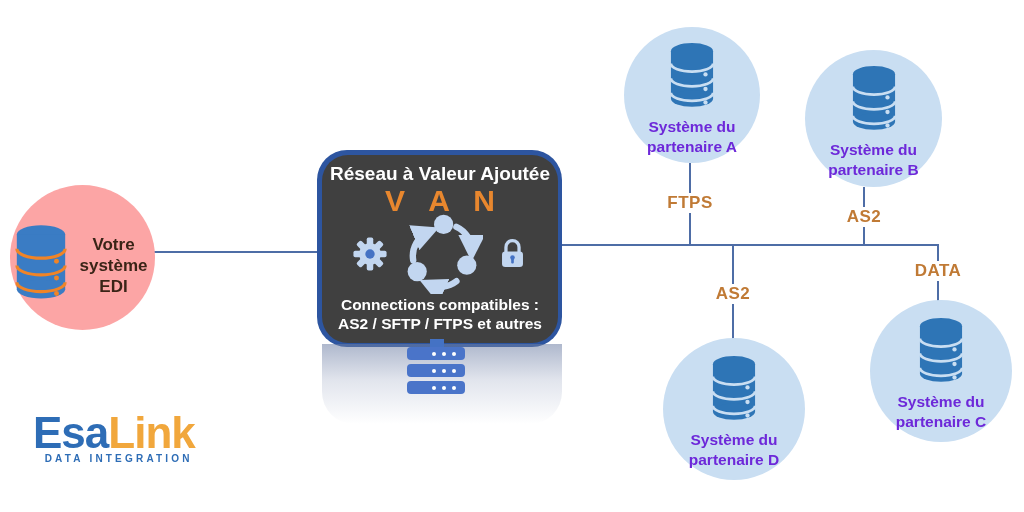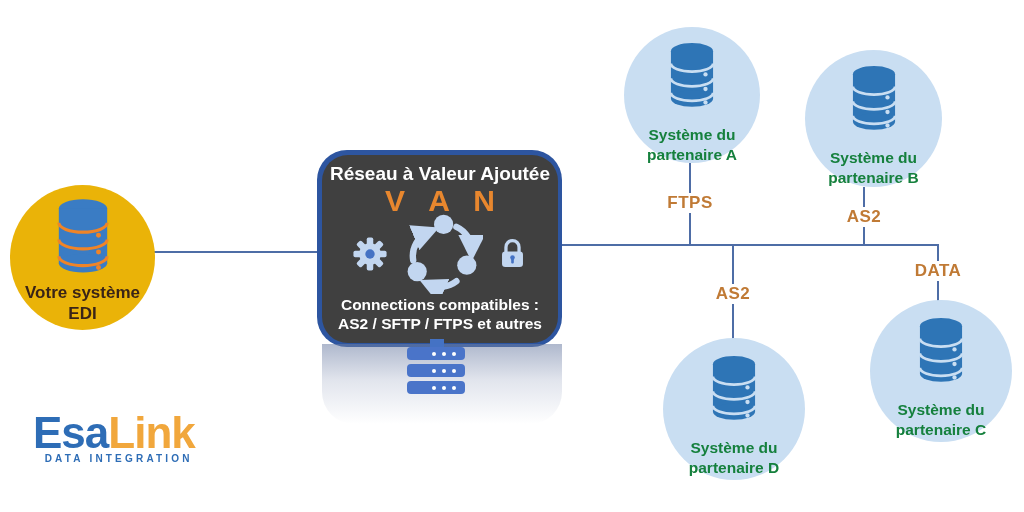--- a/index.html
+++ b/index.html
@@ -13,37 +13,37 @@
   .cline{position:absolute;background:#4e6da6;z-index:0;}
   .proto-label{
     position:absolute;transform:translate(-50%,-50%);
     background:#ffffff;padding:0 5px;z-index:2;
     color:#c07a35;font-size:17px;font-weight:700;letter-spacing:.5px;
   }
 
   
   .edi-circle{
     position:absolute;left:10px;top:185px;width:145px;height:145px;
-    border-radius:50%;background:#eab308;z-index:1;
-    display:flex;flex-direction:column;align-items:center;
+    border-radius:50%;background:#fca5a5;z-index:1;
+    display:flex;flex-direction:row;align-items:center;
     padding-top:13px;box-sizing:border-box;
   }
   .edi-circle .node-label{
     margin-top:3px;text-align:center;color:#3a2417;
     font-size:17px;font-weight:700;line-height:1.25;
   }
 
   
   .partner-circle{
     position:absolute;border-radius:50%;background:#c9def2;z-index:1;
     display:flex;flex-direction:column;align-items:center;
     box-sizing:border-box;
   }
   .partner-circle .node-label{
-    margin-top:12px;text-align:center;color:#15803d;
+    margin-top:4px;text-align:center;color:#6d28d9;
     font-size:15.5px;font-weight:700;line-height:1.3;
   }
   .pc-a{left:624px;top:27px;width:136px;height:136px;padding-top:15px;}
   .pc-b{left:805px;top:50px;width:137px;height:137px;padding-top:15px;}
   .pc-c{left:870px;top:300px;width:142px;height:142px;padding-top:17px;}
   .pc-d{left:663px;top:338px;width:142px;height:142px;padding-top:17px;}
 
   
   .van-edge{
     position:absolute;left:317px;top:150px;width:245px;height:197px;

